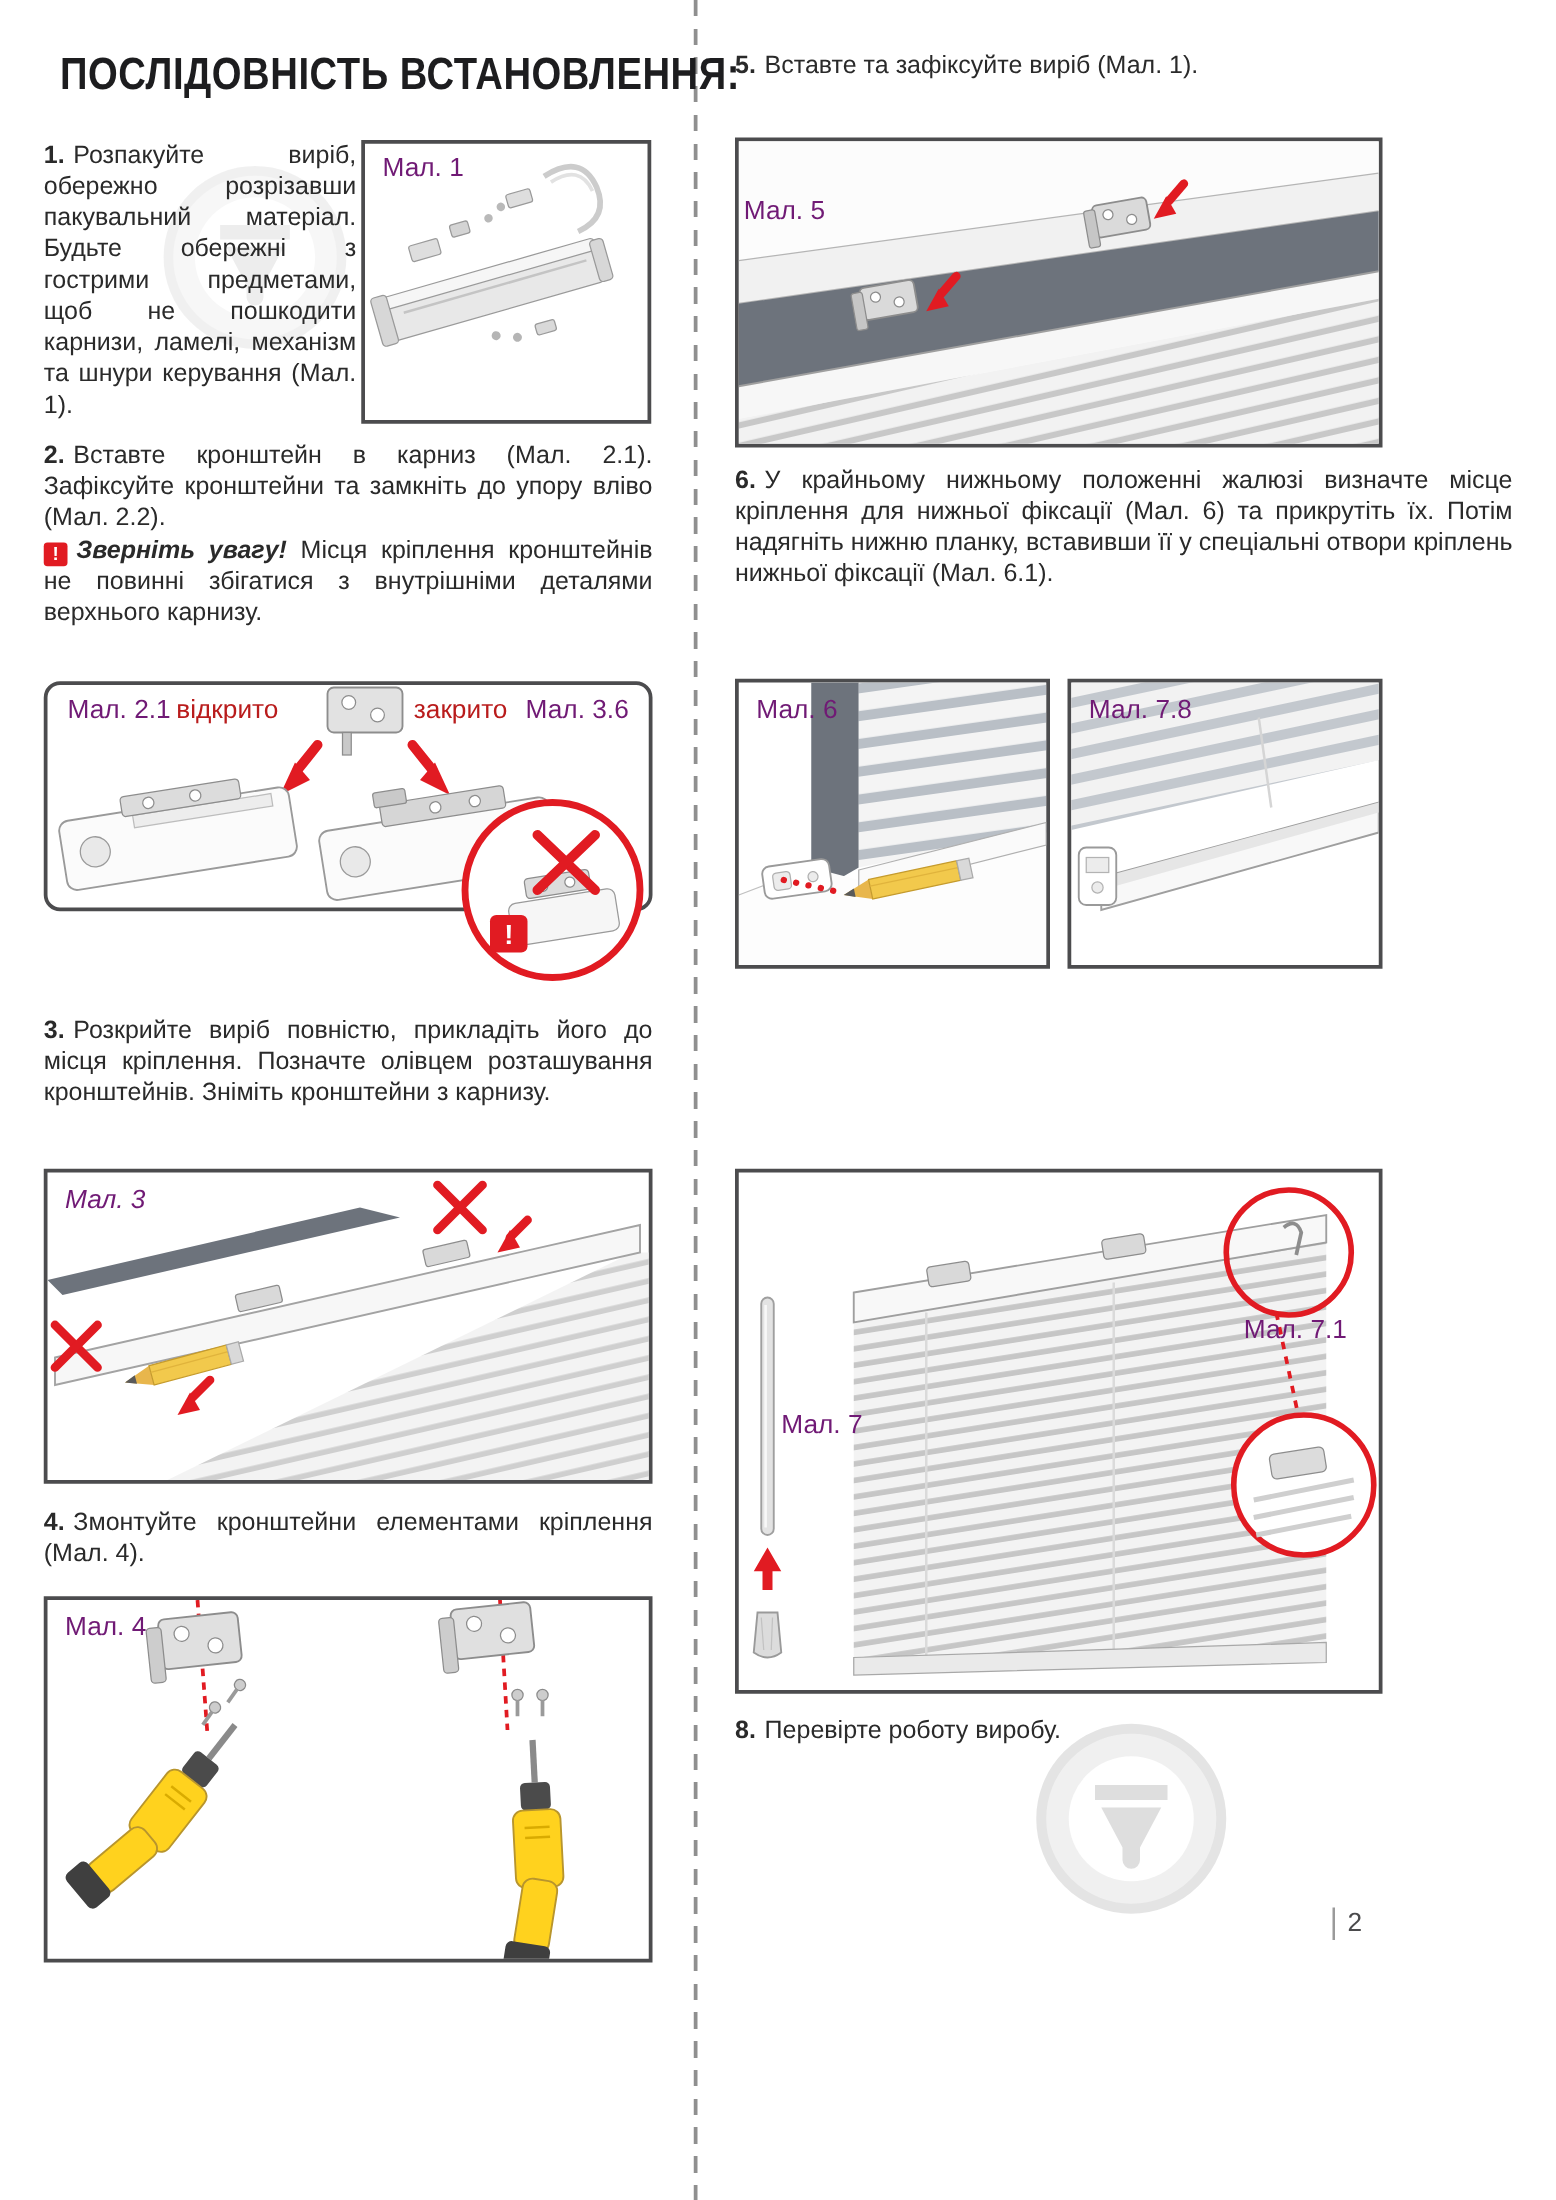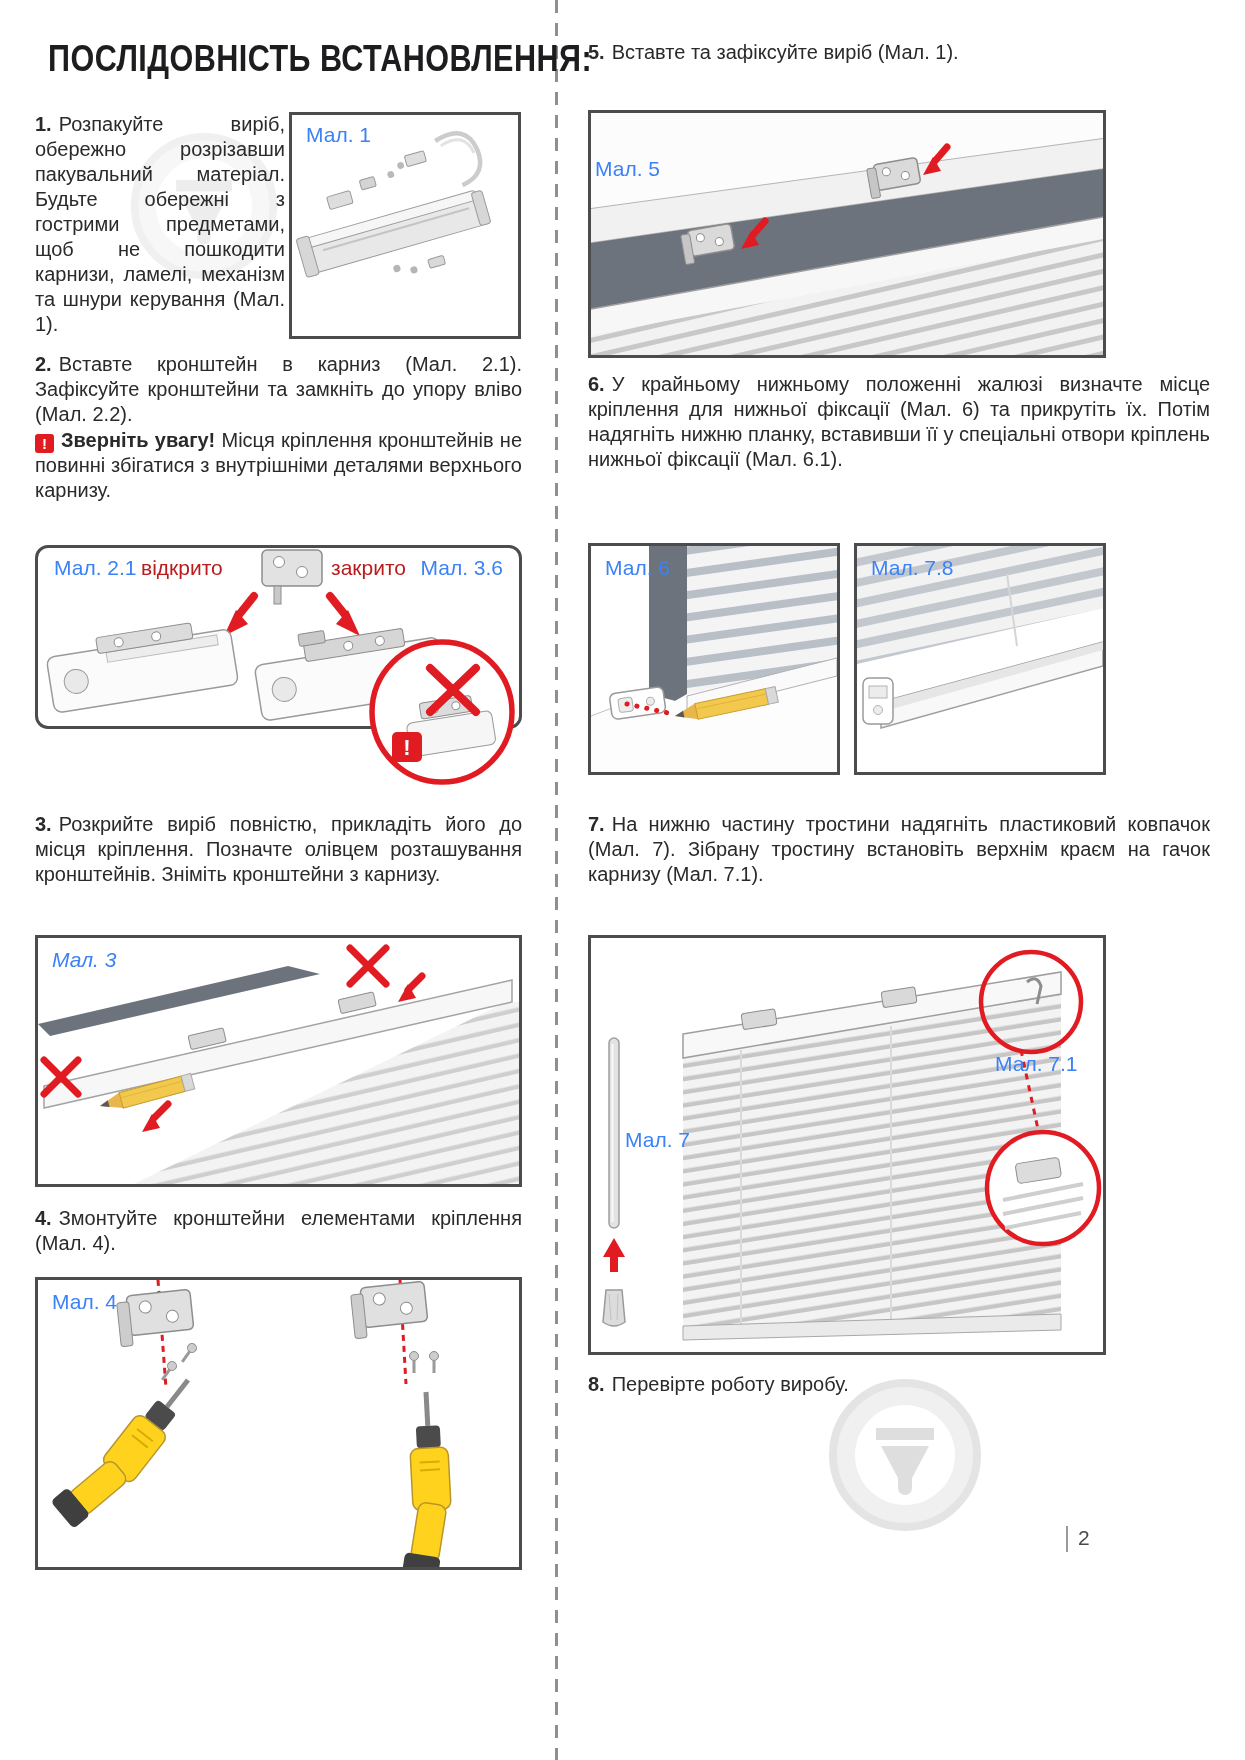--- a/index.html
+++ b/index.html
@@ -4,27 +4,27 @@
 <style>
   * { margin:0; padding:0; box-sizing:border-box; }
   html,body { background:#ffffff; }
   body { font-family:"Liberation Sans","DejaVu Sans",sans-serif; color:#2a2a2a; }
   .page { position:relative; width:1245px; height:1760px; background:#fff; overflow:hidden; }
   .abs { position:absolute; }
   .title { font-size:36px; font-weight:800; letter-spacing:0.5px; white-space:nowrap;
            transform:scaleX(0.85); transform-origin:left top; color:#1d1d1f; }
   .step { position:absolute; font-size:20px; line-height:25px; text-align:justify; color:#2a2a2a; }
   .step .num { font-weight:bold; padding-right:7px; }
-  .bold { font-weight:bold; }
+  .bold { font-weight:bold;font-style:italic; }
   .warn-icon { display:inline-block; width:19px; height:19px; background:#e11b22; color:#fff;
                font-weight:bold; font-size:15px; line-height:19px; text-align:center;
                border-radius:3px; margin-right:7px; vertical-align:-2px; }
   .fig { position:absolute; border:3px solid #4c4c4e; background:#fff; }
   .fig svg { position:absolute; left:0; top:0; }
-  .fig-label { position:absolute; font-size:21px; color:#3b82f6; z-index:3; white-space:nowrap; }
+  .fig-label { position:absolute; font-size:21px; color:#701a75; z-index:3; white-space:nowrap; }
   .red { color:#b91c1c; }
   .divider { position:absolute; left:555px; top:0; width:3px; height:1760px;
              background:repeating-linear-gradient(to bottom,#8f8f8f 0 13px,transparent 13px 23px); }
   .watermark { position:absolute; }
   .page-num { position:absolute; left:1066px; top:1526px; font-size:21px; color:#4a4a4c; }
   .page-num .pn-bar { display:inline-block; width:2px; height:26px; background:#9a9a9a;
                       margin-right:10px; vertical-align:middle; }
 </style>
 </head>
 <body>
@@ -302,21 +302,20 @@
       <polygon points="24,156 246,96 246,120 24,182" fill="#f8f8f8" stroke="#9f9f9f" stroke-width="1.5"></polygon>
       <polygon points="24,156 246,96 246,104 24,166" fill="#e6e6e6"></polygon>
       <g>
         <rect x="6" y="132" width="30" height="46" rx="6" fill="#ffffff" stroke="#9a9a9a" stroke-width="1.5"></rect>
         <rect x="12" y="140" width="18" height="12" fill="#ececec" stroke="#b3b3b3"></rect>
         <circle cx="21" cy="164" r="4.5" fill="#ececec" stroke="#b3b3b3"></circle>
       </g>
     </svg>
   </div>
 
-  <p class="step" style="left:588px; top:812px; width:622px;"><span class="num">7.</span><span>На нижню частину тростини надягніть пластиковий ковпачок (Мал. 7). Зібрану тростину встановіть верхнім краєм на гачок карнизу (Мал. 7.1).</span></p>
 
   <div class="fig" style="left:588px; top:935px; width:518px; height:420px;">
     <span class="fig-label" style="left:34px; top:190px;">Мал. 7</span>
     <span class="fig-label" style="left:404px; top:114px;">Мал. 7.1</span>
     <svg width="512" height="414" viewBox="0 0 512 414">
       <defs>
         <pattern id="p7" width="30" height="13" patternUnits="userSpaceOnUse" patternTransform="rotate(-9)">
           <rect width="30" height="8.5" fill="#f3f3f3"></rect>
           <rect y="8.5" width="30" height="4.5" fill="#c6c6c6"></rect>
         </pattern>

